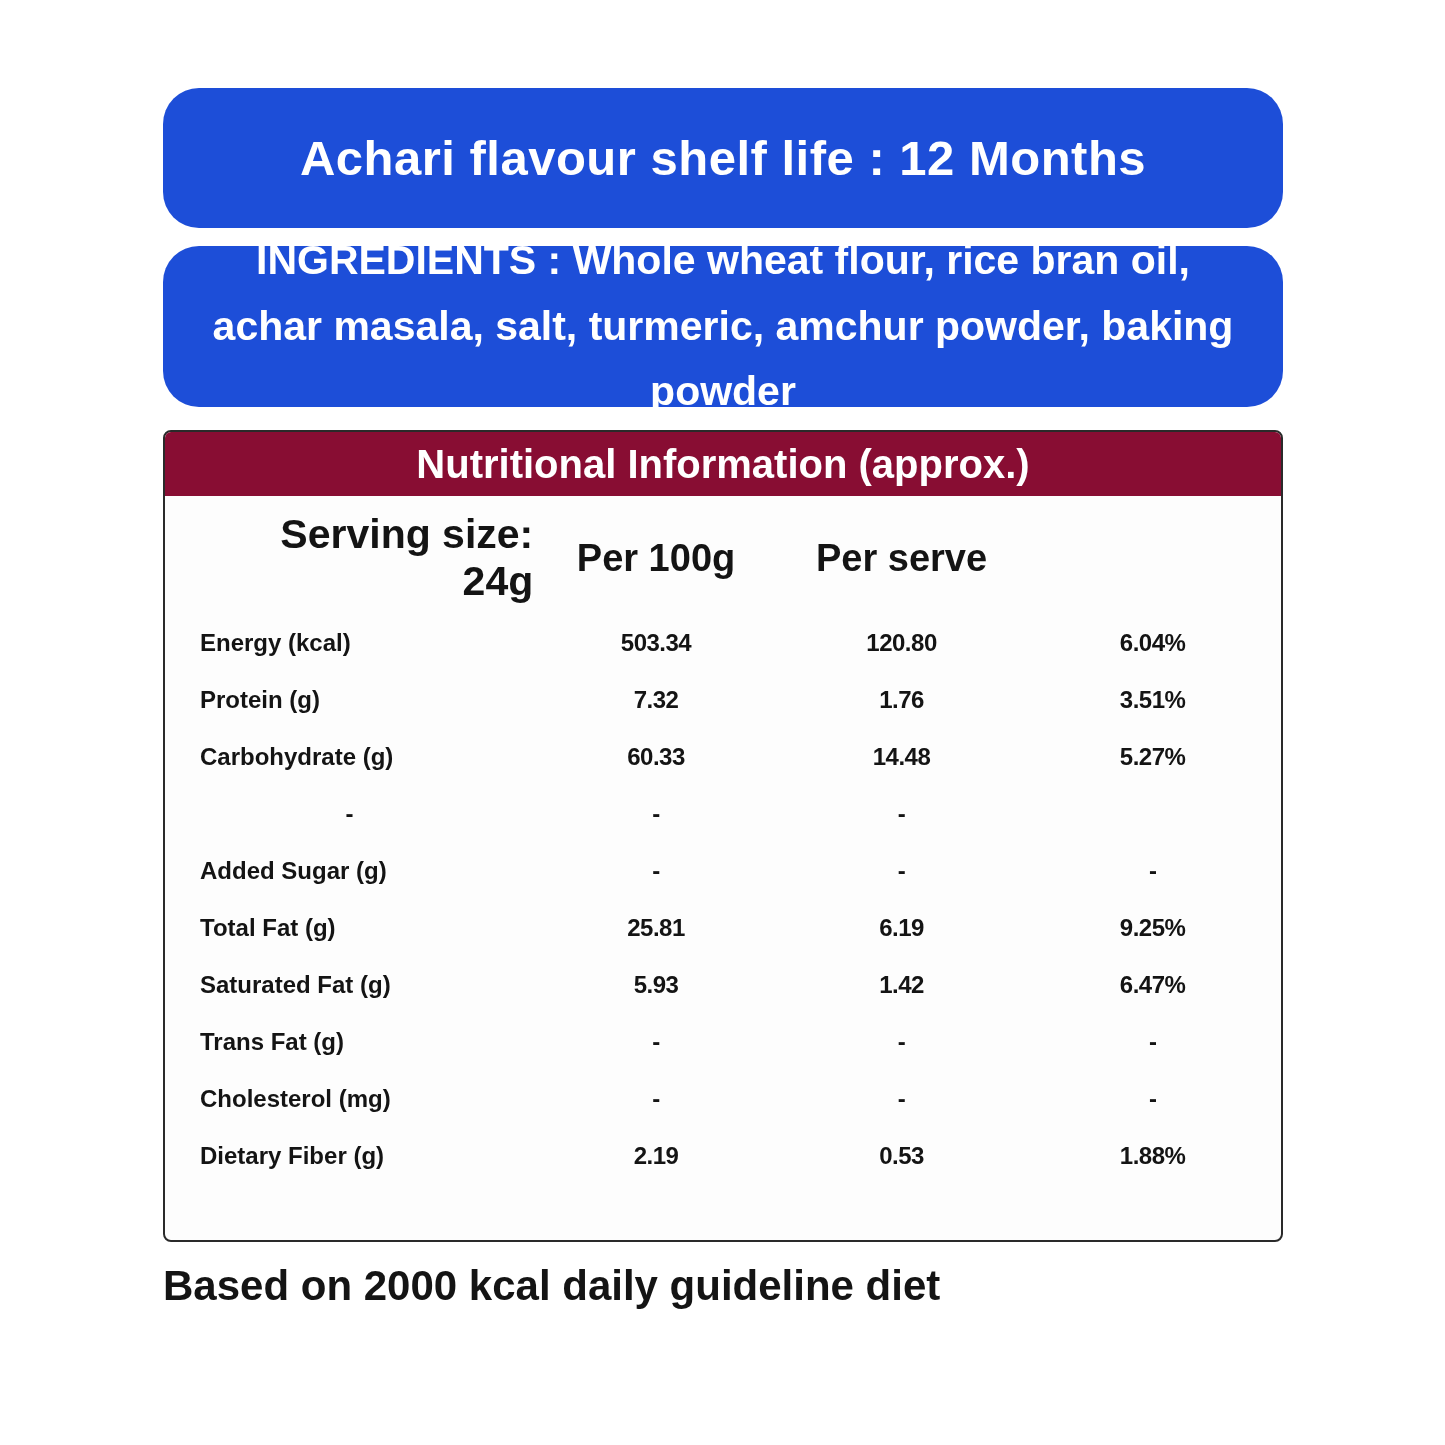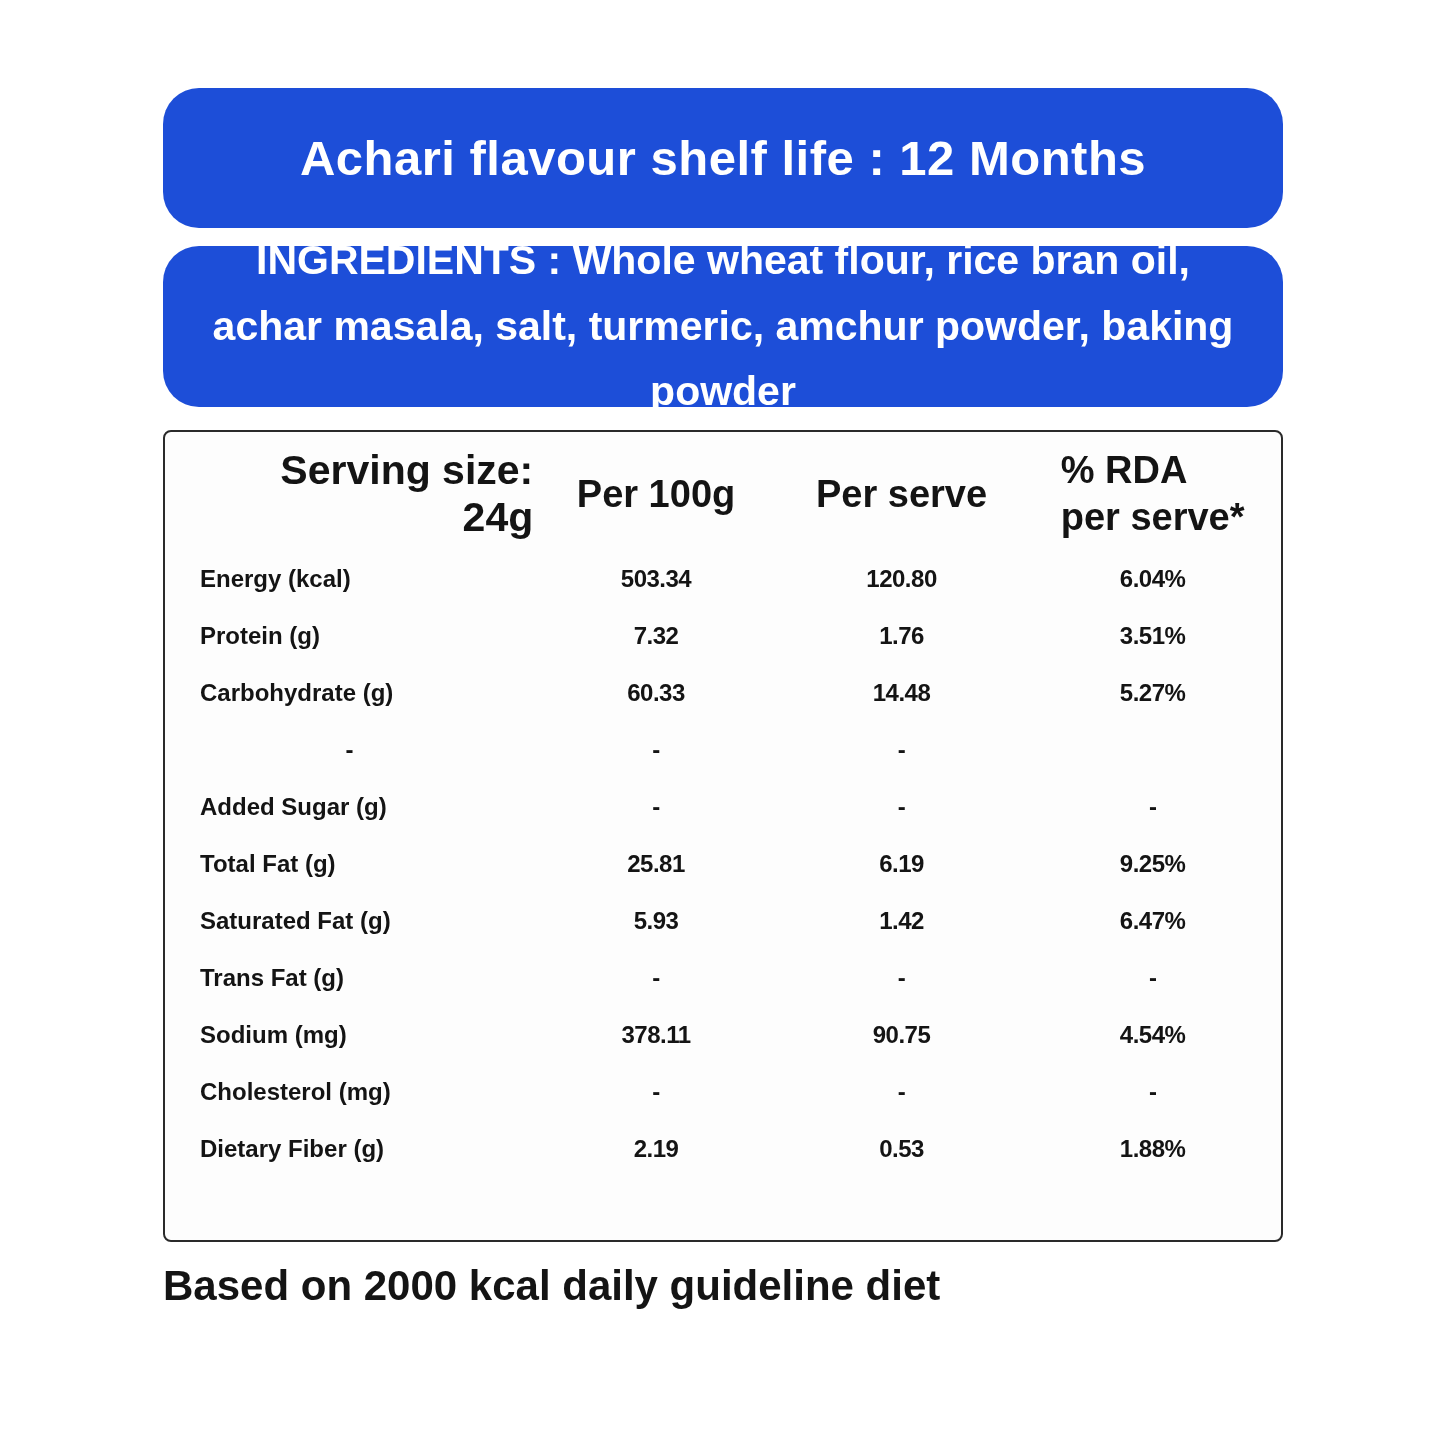--- a/index.html
+++ b/index.html
@@ -101,31 +101,26 @@
 
   <div class="banner shelf-life">
     <span>Achari flavour shelf life : 12 Months</span>
   </div>
 
   <div class="banner ingredients">
     <span>INGREDIENTS : Whole wheat flour, rice bran oil, achar masala, salt, turmeric, amchur powder, baking powder</span>
   </div>
 
   <div class="nutrition-table">
+    <div class="table-title">Nutritional Information (approx.)</div>
 
     <div class="row header-row">
       <div class="cell label">Serving size: 24g</div>
       <div class="cell">Per 100g</div>
       <div class="cell">Per serve</div>
-      <div class="cell">
-        <span class="rda-block">
-          <span>% RDA</span><br>
-          <span>per serve*</span>
-        </span>
-      </div>
     </div>
 
     <div id="rows-host">
         <div class="row data-row">
           <div class="cell label">Energy (kcal)</div>
           <div class="cell">503.34</div>
           <div class="cell">120.80</div>
           <div class="cell">6.04%</div>
         </div>
         <div class="row data-row">
@@ -163,26 +158,20 @@
           <div class="cell">1.42</div>
           <div class="cell">6.47%</div>
         </div>
         <div class="row data-row">
           <div class="cell label">Trans Fat (g)</div>
           <div class="cell">-</div>
           <div class="cell">-</div>
           <div class="cell">-</div>
         </div>
         <div class="row data-row">
-          <div class="cell label">Sodium (mg)</div>
-          <div class="cell">378.11</div>
-          <div class="cell">90.75</div>
-          <div class="cell">4.54%</div>
-        </div>
-        <div class="row data-row">
           <div class="cell label">Cholesterol (mg)</div>
           <div class="cell">-</div>
           <div class="cell">-</div>
           <div class="cell">-</div>
         </div>
         <div class="row data-row">
           <div class="cell label">Dietary Fiber (g)</div>
           <div class="cell">2.19</div>
           <div class="cell">0.53</div>
           <div class="cell">1.88%</div>

